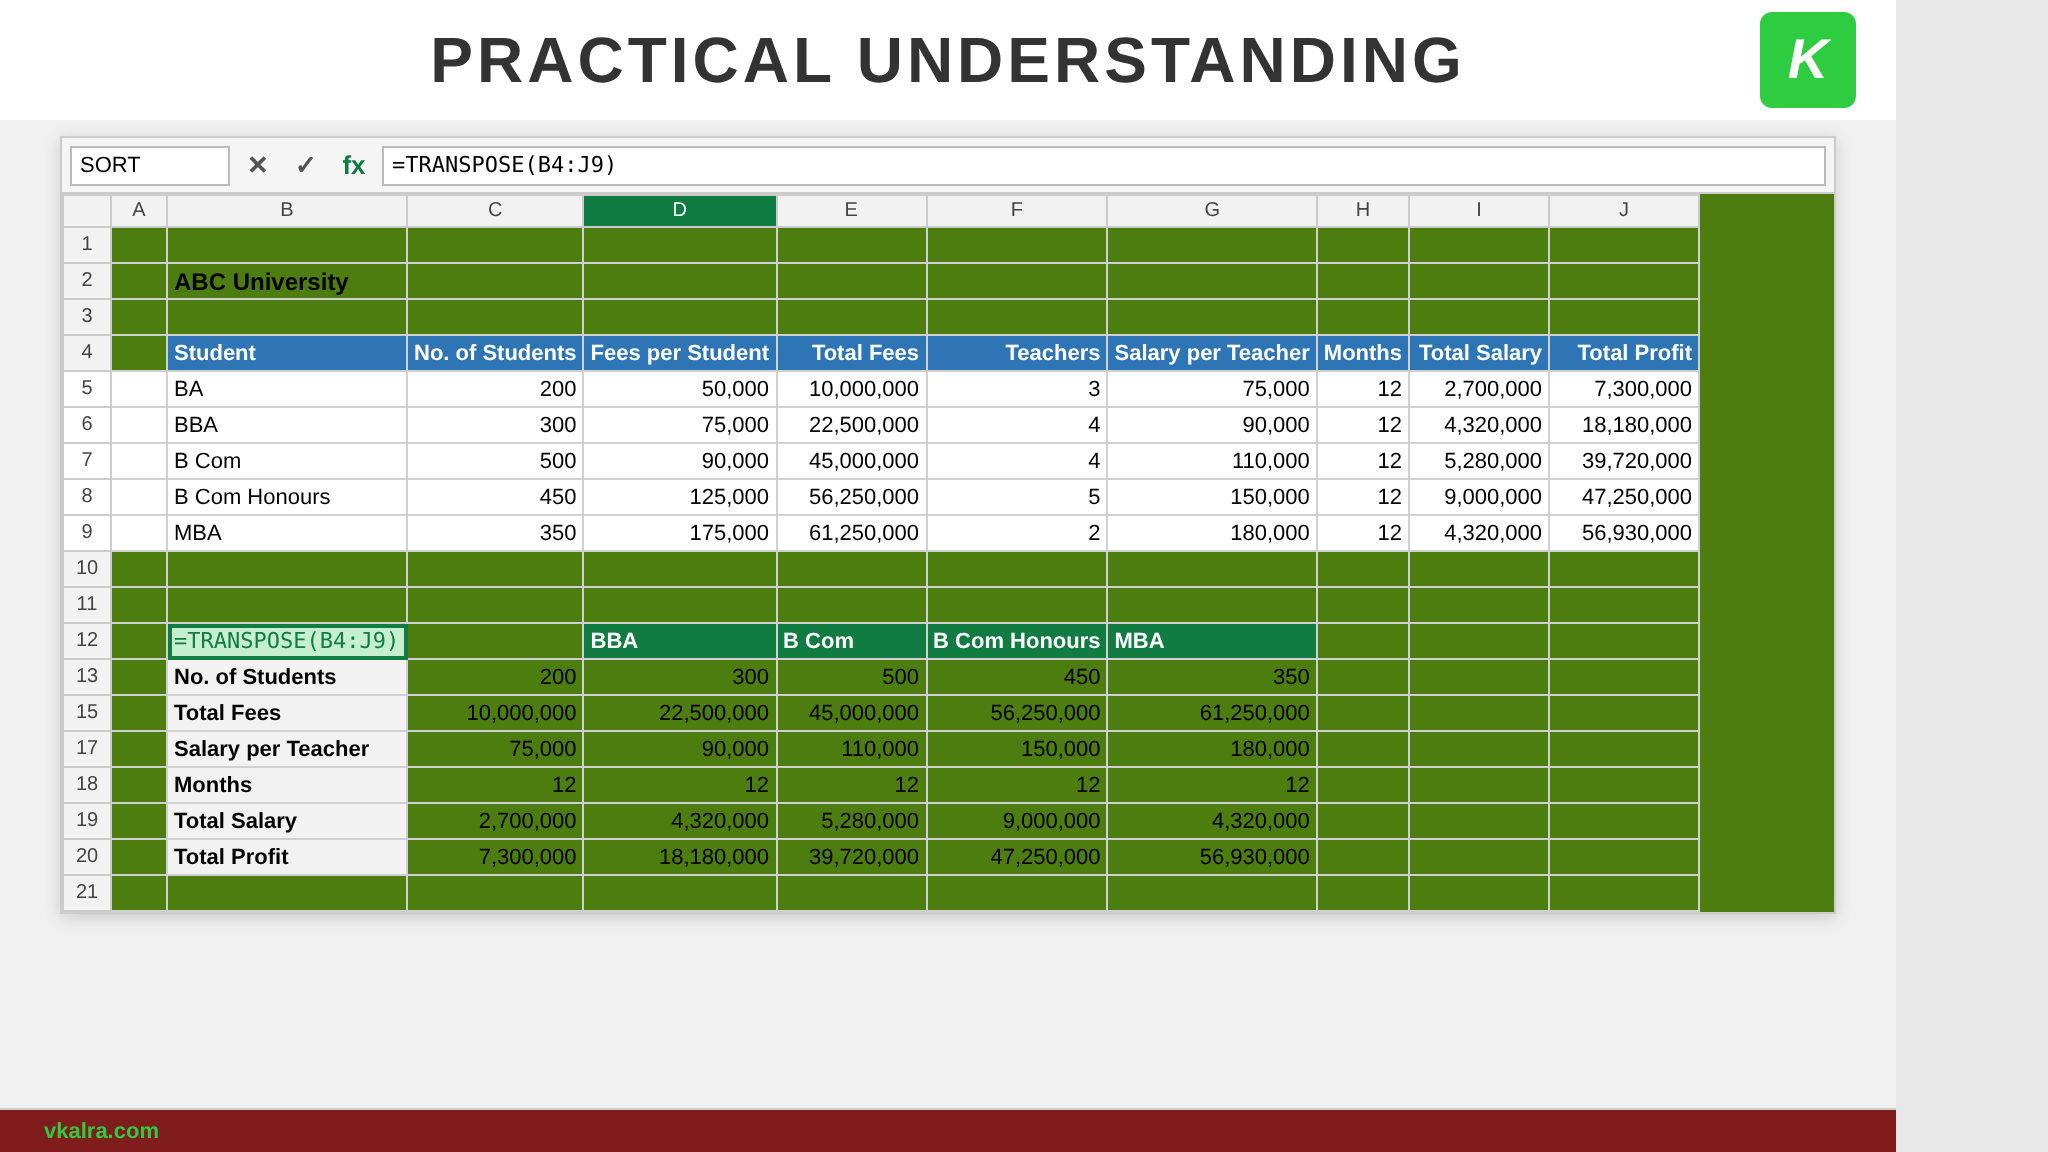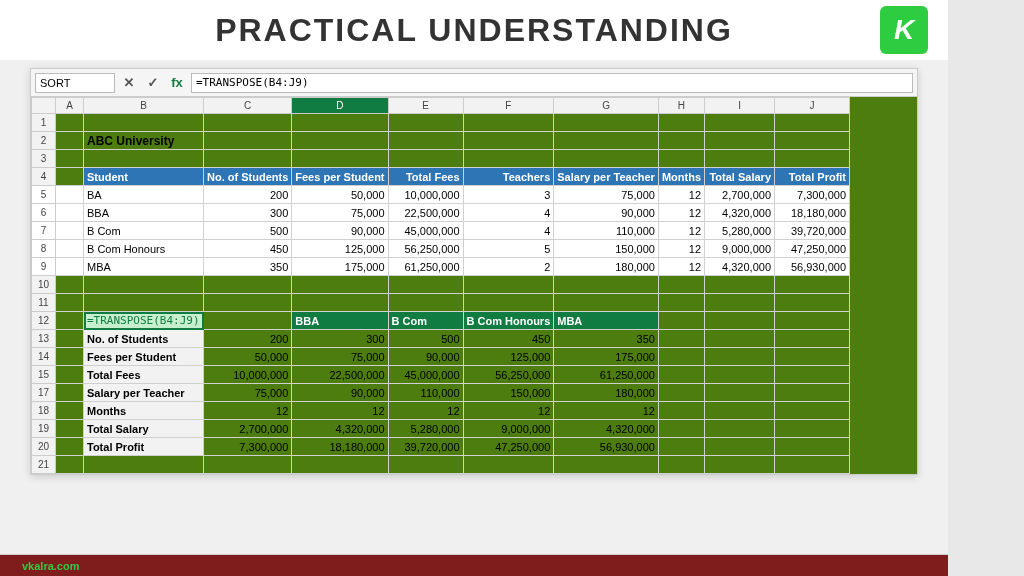--- a/index.html
+++ b/index.html
@@ -458,33 +458,20 @@
           <td class="cell-right">200</td>
           <td class="cell-right">300</td>
           <td class="cell-right">500</td>
           <td class="cell-right">450</td>
           <td class="cell-right">350</td>
           <td></td>
           <td></td>
           <td></td>
         </tr>
 
-        <tr>
-          <td class="row-header">14</td>
-          <td></td>
-          <td class="transpose-label cell-left">Fees per Student</td>
-          <td class="cell-right">50,000</td>
-          <td class="cell-right">75,000</td>
-          <td class="cell-right">90,000</td>
-          <td class="cell-right">125,000</td>
-          <td class="cell-right">175,000</td>
-          <td></td>
-          <td></td>
-          <td></td>
-        </tr>
 
         <tr>
           <td class="row-header">15</td>
           <td></td>
           <td class="transpose-label cell-left">Total Fees</td>
           <td class="cell-right">10,000,000</td>
           <td class="cell-right">22,500,000</td>
           <td class="cell-right">45,000,000</td>
           <td class="cell-right">56,250,000</td>
           <td class="cell-right">61,250,000</td>

